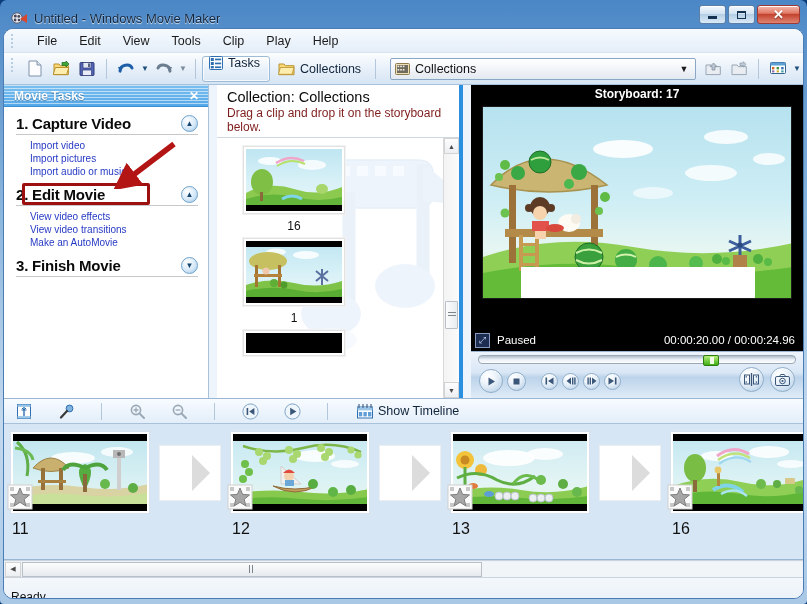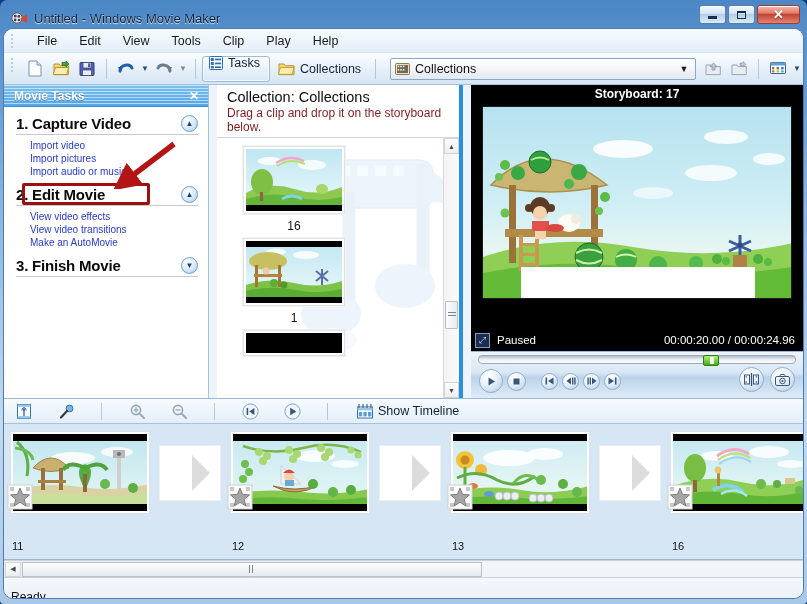--- a/index.html
+++ b/index.html
@@ -230,21 +230,21 @@
   }
   .sb-track { position:absolute; left:6px; top:7px; display:flex; align-items:flex-start; }
   .sb-cell { position:relative; margin-right:0; }
   .sb-frame {
     width:140px; height:83px; background:#fff; border:1px solid #d9e2ec; padding:2px; position:relative;
   }
   .sb-img { width:100%; height:100%; position:relative; overflow:hidden; background:#000; }
   .sb-star {
     position:absolute; left:-4px; bottom:-5px; width:34px; height:34px;
   }
-  .sb-num { font-size:11px; color:#111; margin-top:26px; padding-left:2px; }
+  .sb-num { font-size:16px; color:#111; margin-top:6px; padding-left:2px; }
   .sb-trans {
     width:62px; height:56px; margin:14px 9px 0 9px; background:#fff; border:1px solid #eceff2;
     display:flex; align-items:center; justify-content:center;
   }
 
   
   .hscroll { height:17px; background:#eef2f6; border-top:1px solid #c9d4df; display:flex; align-items:center; }
   .hs-btn { width:16px; height:15px; display:flex; align-items:center; justify-content:center; font-size:7px; color:#4a4a4a;
     background:linear-gradient(180deg,#fdfdfd,#eceff2); border:1px solid #d3d3d3; margin-left:1px;}
   .hs-track { flex:1; height:15px; position:relative; margin:0 1px; background:#f2f5f8; }

